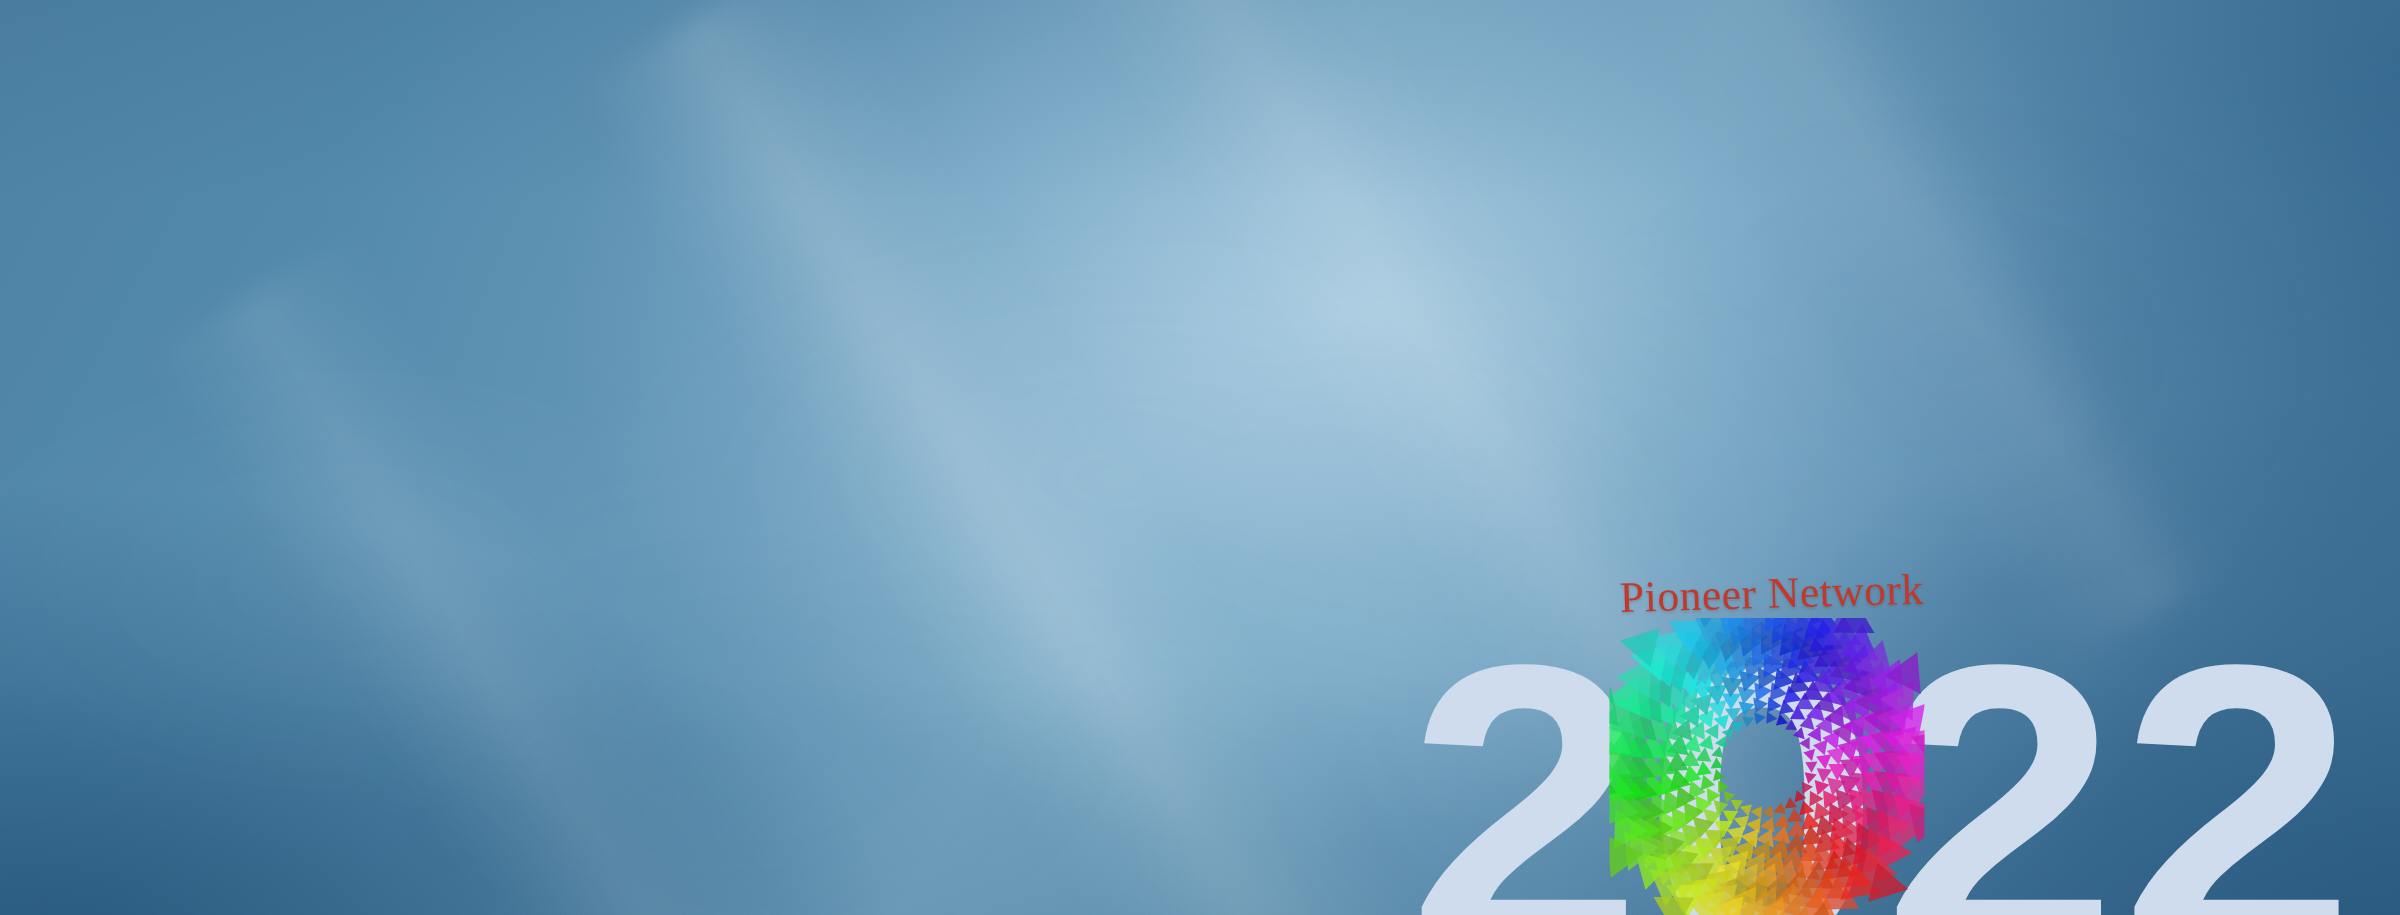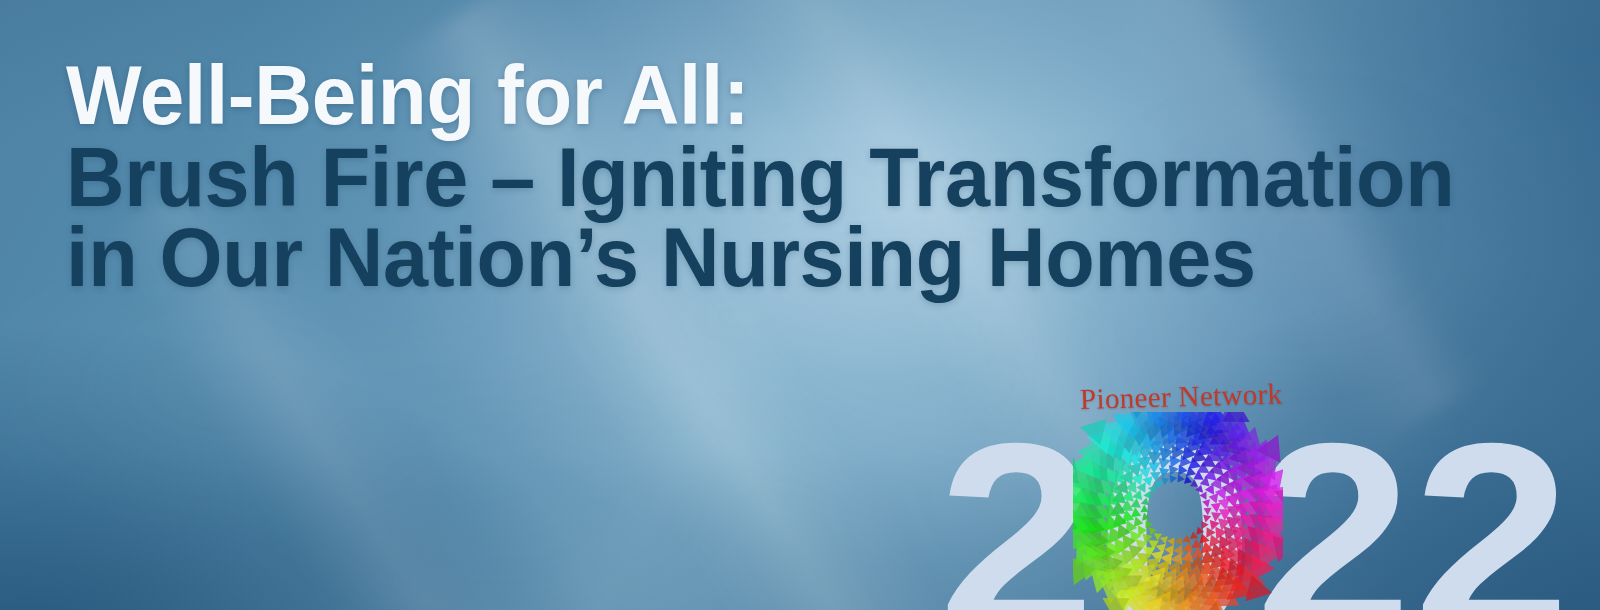--- a/index.html
+++ b/index.html
@@ -206,25 +206,20 @@
 <body>
 
 <div id="banner">
 
   <div class="bg-base"></div>
   <div class="bg-dark-bl"></div>
   <div class="bg-swirl"></div>
   <div class="bg-streaks"></div>
   <div class="bg-vignette"></div>
 
-  <div class="headline">
-    <span class="line l1">Well-Being for All:</span>
-    <span class="line l2">Brush Fire – Igniting Transformation</span>
-    <span class="line l3">in Our Nation’s Nursing Homes</span>
-  </div>
 
   <div class="year-wrap">
     <span class="year-text">2022</span>
   </div>
 
   <div class="brand-name">Pioneer Network</div>
 
   <div class="logo-wrap">
     <svg viewBox="0 0 210 200" xmlns="http://www.w3.org/2000/svg" aria-hidden="true">
       <g id="mandala-tiles">

